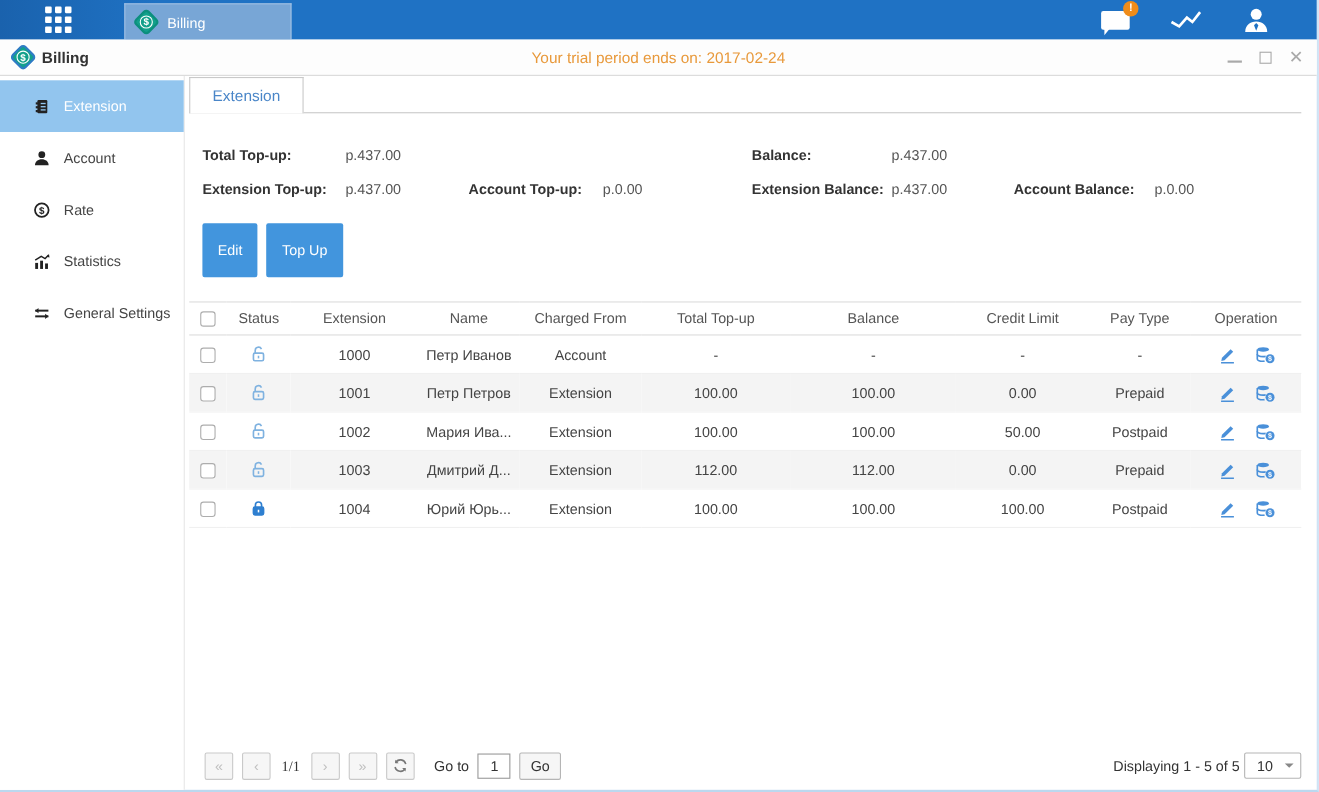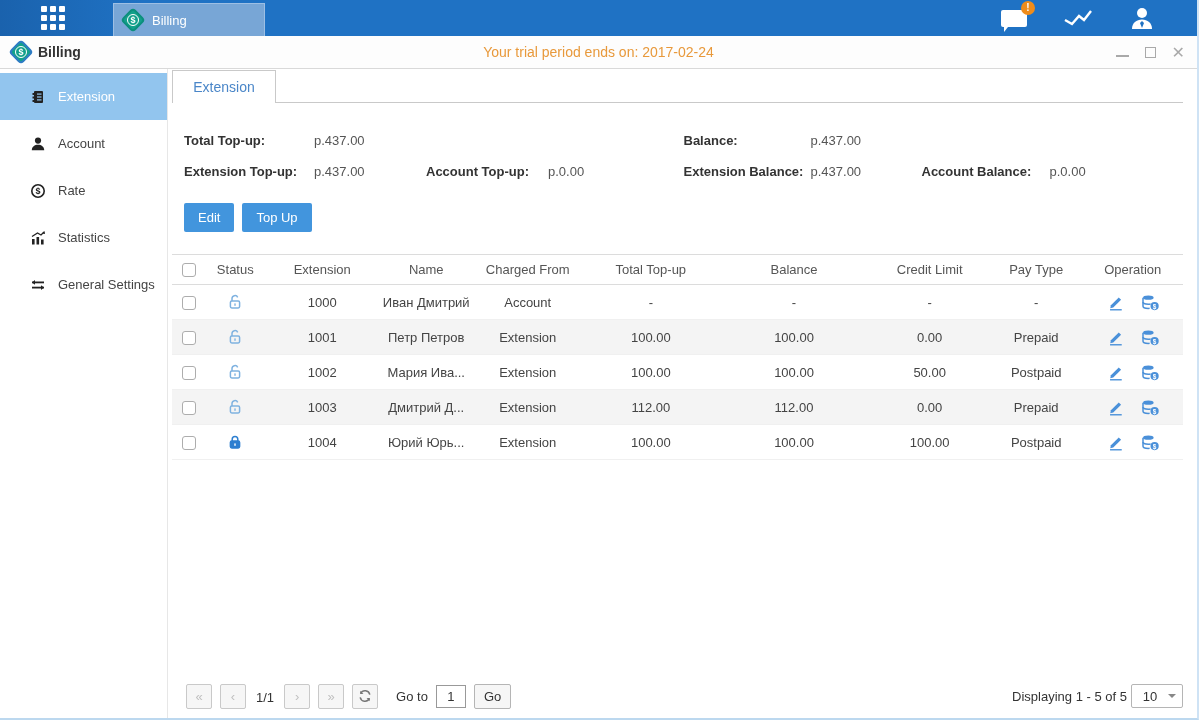--- a/index.html
+++ b/index.html
@@ -71,21 +71,21 @@
   .sum-row .val1 { width:112px; color:#555; }
   .sum-row .lab2 { width:122px; }
   .sum-row .val2 { color:#555; }
   .rcol .lab1 { width:127px; }
   .rcol .val1 { width:111px; }
   .rcol .lab2 { width:128px; }
 
   
   .actions { display:flex; gap:8px; padding:14px 0 14px 12px; }
   .btn-blue { background:#4295dd; color:#fff; border:none; border-radius:2px; font-size:13px;
-    padding:7px 14px; cursor:pointer; font-family:inherit; }
+    padding:17px 14px; cursor:pointer; font-family:inherit; }
 
   
   .ext-table { width:100%; border-collapse:collapse; table-layout:fixed; margin-top:8px; }
   .ext-table th { height:30px; font-weight:normal; color:#555; font-size:13px;
     border-top:1px solid #dcdcdc; border-bottom:1px solid #dcdcdc; text-align:center; }
   .ext-table td { height:35px; text-align:center; color:#444; font-size:13px;
     border-bottom:1px solid #f0f0f0; white-space:nowrap; overflow:hidden; }
   .ext-table tr.stripe td { background:#f4f4f4; }
   .col-check { width:34px; } .col-status { width:58px; } .col-ext { width:115px; }
   .col-name { width:92px; } .col-charged { width:110px; } .col-topup { width:135px; }
@@ -99,21 +99,21 @@
   .op-icons { display:flex; justify-content:center; gap:16px; align-items:center; }
   .op-btn { width:18px; height:17px; color:#4a90d9; cursor:pointer; }
 
   
   .pagebar { position:absolute; bottom:8px; left:18px; right:14px; height:28px;
     display:flex; align-items:center; }
   .pg-btn { width:26px; height:25px; background:#f6f6f6; border:1px solid #c9c9c9; border-radius:2px;
     color:#c0c0c0; font-size:13px; display:flex; align-items:center; justify-content:center;
     margin-right:8px; cursor:pointer; }
   .pg-btn.refresh { color:#777; }
-  .pg-text { margin:2px 10px 0 2px; color:#333; }
+  .pg-text { margin:2px 10px 0 2px; color:#333;font-family:Liberation Serif, serif; }
   .goto-label { margin:0 8px 0 10px; color:#333; }
   .goto-input { width:30px; height:23px; border:1px solid #999; text-align:center; font-size:13px;
     font-family:inherit; color:#333; margin-right:8px; }
   .go-btn { height:25px; padding:0 9px; background:#f6f6f6; border:1px solid #b5b5b5; border-radius:2px;
     font-size:13px; color:#333; cursor:pointer; font-family:inherit; }
   .pg-right { margin-left:auto; display:flex; align-items:center; gap:4px; }
   .displaying { color:#333; }
   .pagesize { width:52px; height:24px; border:1px solid #b5b5b5; border-radius:2px; background:#fff;
     display:flex; align-items:center; cursor:pointer; }
   .pagesize .ps-val { flex:1; text-align:center; color:#333; }
@@ -285,21 +285,21 @@
             <tr>
           <td><span class="checkbox"></span></td>
           <td>
             <svg class="lock open" viewBox="0 0 16 16">
               <path class="shackle-open" d="M5 7V4.6a3 3 0 0 1 5.7-1.3" fill="none" stroke="currentColor" stroke-width="1.5"></path>
               <rect class="body-open" x="3.4" y="7" width="9.2" height="7" rx="1.4" fill="none" stroke="currentColor" stroke-width="1.5"></rect>
               <rect class="keyhole" x="7.3" y="9.4" width="1.4" height="2.4" fill="currentColor"></rect>
             </svg>
           </td>
           <td class="cell-extension">1000</td>
-          <td class="cell-name">Иван Дмитрий</td>
+          <td class="cell-name">Петр Иванов</td>
           <td class="cell-charged">Account</td>
           <td class="cell-topup">-</td>
           <td class="cell-balance">-</td>
           <td class="cell-credit">-</td>
           <td class="cell-pay">-</td>
           <td>
             <span class="op-icons">
               <svg class="op-btn" viewBox="0 0 16 16">
                 <path d="M3.2 10.6L10.6 3.2 12.8 5.4 5.4 12.8 2.6 13.4z" fill="currentColor"></path>
                 <rect x="2.4" y="14.2" width="11" height="1.3" fill="currentColor"></rect>

